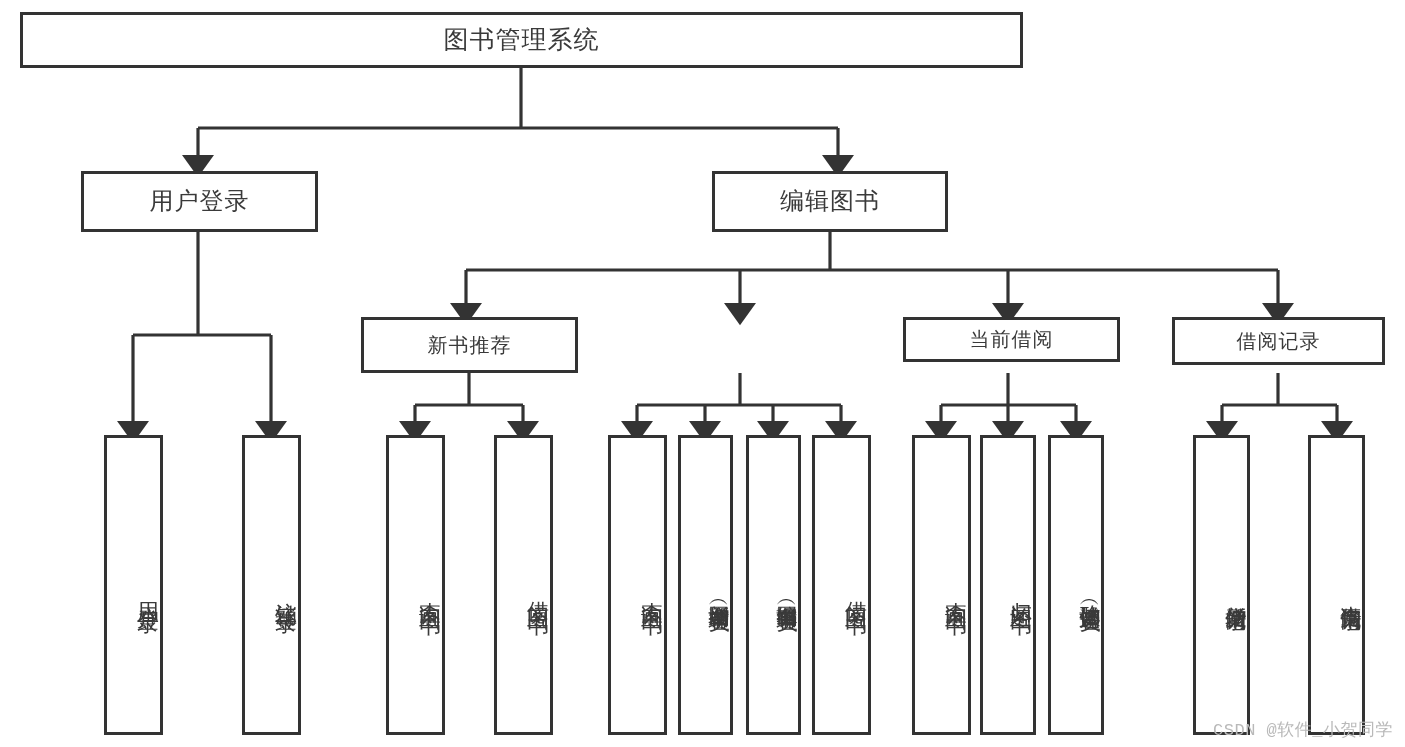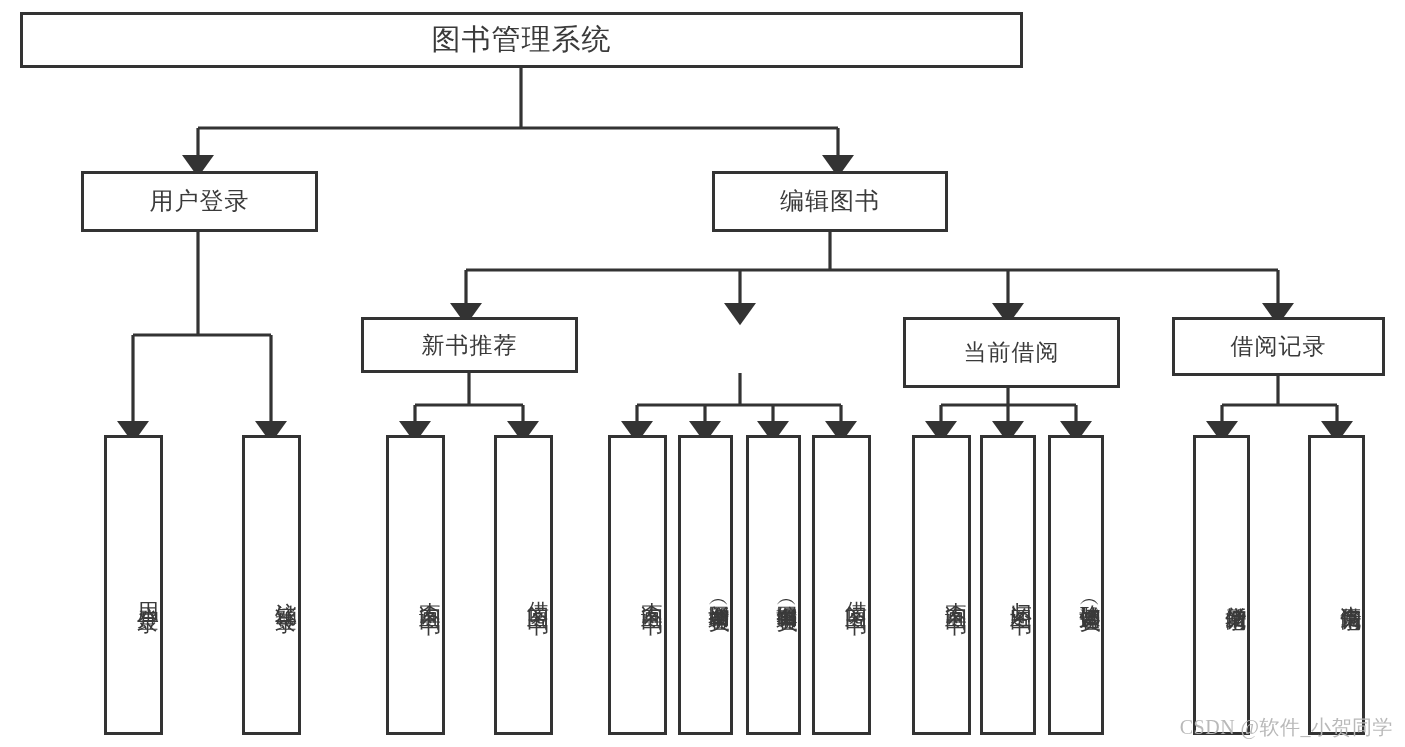--- a/index.html
+++ b/index.html
@@ -33,47 +33,47 @@
     border: 3px solid #333333;
     display: flex;
     align-items: center;
     justify-content: center;
     color: #3a3a3a;
     font-size: 24px;
     line-height: 1.15;
     letter-spacing: 1px;
     white-space: nowrap;
   }
-  .node.root  { font-size: 29px; }
+  .node.root  { font-size: 25px; }
   .node.lvl2  { font-size: 24px; }
-  .node.lvl3  { font-size: 23px; }
+  .node.lvl3  { font-size: 20px; }
   .node.leaf {
     writing-mode: vertical-rl;
     text-orientation: upright;
     font-size: 22px;
     letter-spacing: 4px;
     line-height: 1.1;
     align-items: flex-start;
     justify-content: center;
     padding-top: 14px;
     border-width: 3px;
   }
   .node.leaf.tall-text {
     font-size: 21px;
     letter-spacing: 1px;
   }
   .watermark {
     position: absolute;
     right: 12px;
     bottom: 6px;
-    font-size: 20px;
+    font-size: 17px;
     color: #b9b9b9;
     letter-spacing: 0.5px;
     white-space: nowrap;
-    font-family: Liberation Serif, serif;
+    font-family: Liberation Mono, monospace;
   }
 </style>
 </head>
 <body>
 
 <div id="canvas">
 
   <svg class="wires" viewBox="0 0 1405 747" xmlns="http://www.w3.org/2000/svg">
     <defs>
       <marker id="arrow" markerWidth="9" markerHeight="10" refX="2.2" refY="5" orient="auto" markerUnits="strokeWidth">
@@ -126,23 +126,23 @@
 
   <div class="node root" style="left:20px; top:12px; width:1003px; height:56px;">图书管理系统</div>
 
   <div class="node lvl2" style="left:81px; top:171px; width:237px; height:61px;">用户登录</div>
 
   <div class="node lvl2" style="left:712px; top:171px; width:236px; height:61px;">编辑图书</div>
 
   <div class="node lvl3" style="left:361px; top:317px; width:217px; height:56px;">新书推荐</div>
 
 
-  <div class="node lvl3" style="left:903px; top:317px; width:217px; height:71px;">当前借阅</div>
+  <div class="node lvl3" style="left:903px; top:317px; width:217px; height:45px;">当前借阅</div>
 
-  <div class="node lvl3" style="left:1172px; top:317px; width:213px; height:59px;">借阅记录</div>
+  <div class="node lvl3" style="left:1172px; top:317px; width:213px; height:48px;">借阅记录</div>
 
   <div class="node leaf" style="left:104px; top:435px; width:59px; height:300px;">用户登录</div>
 
   <div class="node leaf" style="left:242px; top:435px; width:59px; height:300px;">注销登录</div>
 
   <div class="node leaf" style="left:386px; top:435px; width:59px; height:300px;">查询图书</div>
 
   <div class="node leaf" style="left:494px; top:435px; width:59px; height:300px;">借阅图书</div>
 
   <div class="node leaf" style="left:608px; top:435px; width:59px; height:300px;">查询图书</div>

